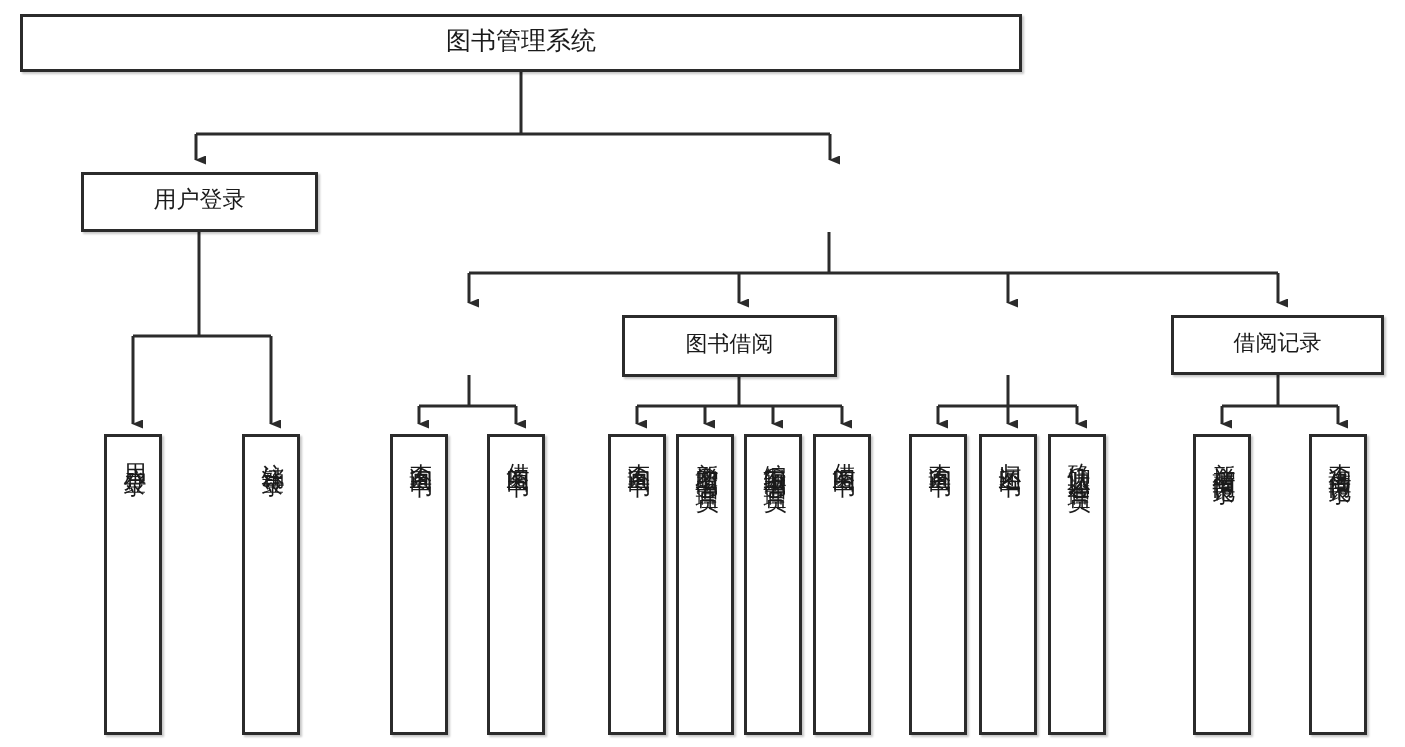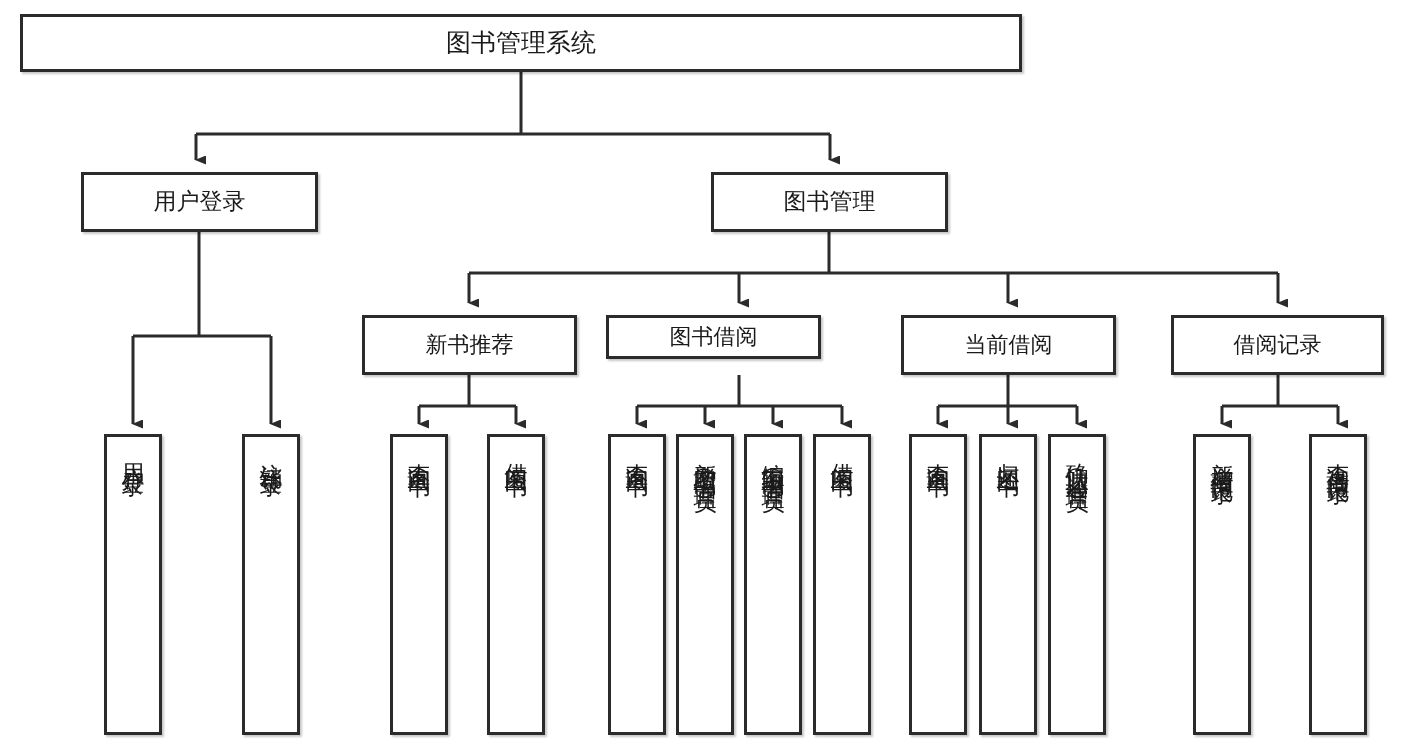--- a/index.html
+++ b/index.html
@@ -29,20 +29,21 @@
   .node {
     position: absolute;
     box-sizing: border-box;
     background: #ffffff;
     border: 3px solid #2b2b2b;
     box-shadow: 2px 2px 2px rgba(0,0,0,0.22);
     display: flex;
     align-items: center;
     justify-content: center;
     color: #1a1a1a;
+    font-family: Liberation Mono, monospace;
   }
   .node .label {
     display: block;
     text-align: center;
     line-height: 1.18;
     white-space: nowrap;
   }
   
   .node.h .label {
     writing-mode: horizontal-tb;
@@ -137,32 +138,23 @@
     </g>
   </svg>
 
   <div class="node h root" style="left:20px; top:14px; width:1002px; height:58px;">
     <span class="label">图书管理系统</span>
   </div>
 
   <div class="node h lvl2" style="left:81px; top:172px; width:237px; height:60px;">
     <span class="label">用户登录</span>
   </div>
-  <div class="node h lvl2" style="left:711px; top:172px; width:237px; height:60px;">
-    <span class="label">图书管理</span>
-  </div>
-
-  <div class="node h lvl3" style="left:362px; top:315px; width:215px; height:60px;">
-    <span class="label">新书推荐</span>
-  </div>
-  <div class="node h lvl3" style="left:606px; top:315px; width:215px; height:44px;">
+
+  <div class="node h lvl3" style="left:622px; top:315px; width:215px; height:62px;">
     <span class="label">图书借阅</span>
-  </div>
-  <div class="node h lvl3" style="left:901px; top:315px; width:215px; height:60px;">
-    <span class="label">当前借阅</span>
   </div>
   <div class="node h lvl3" style="left:1171px; top:315px; width:213px; height:60px;">
     <span class="label">借阅记录</span>
   </div>
 
   <div class="node v" style="left:104px; top:434px; width:58px; height:301px;">
     <span class="label">用户登录</span>
   </div>
   <div class="node v" style="left:242px; top:434px; width:58px; height:301px;">
     <span class="label">注销登录</span>

